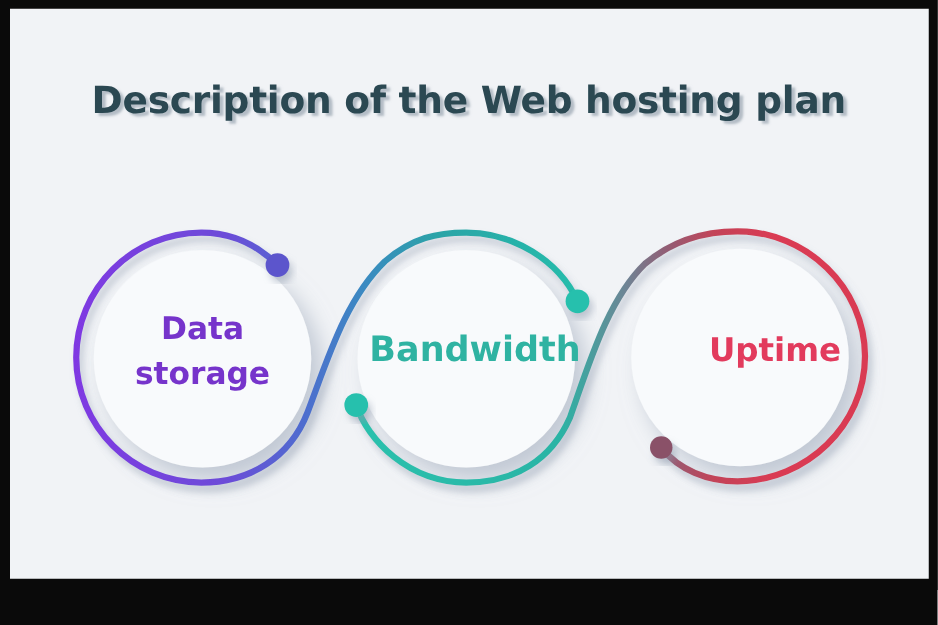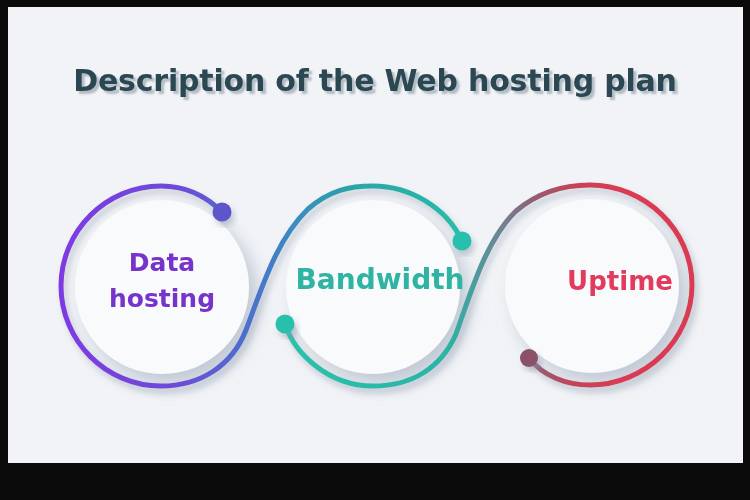--- a/index.html
+++ b/index.html
@@ -82,16 +82,16 @@
 
     <circle cx="222" cy="212" r="9.5" filter="url(#strokeShadow)" fill="#5c55cc"></circle>
     <circle cx="462" cy="241" r="9.5" filter="url(#strokeShadow)" fill="#27c0ad"></circle>
     <circle cx="285" cy="324" r="9.5" filter="url(#strokeShadow)" fill="#27c0ad"></circle>
     <circle cx="529" cy="358" r="9" filter="url(#strokeShadow)" fill="#8a5168"></circle>
   </svg>
 
   <div class="title" style="color: rgb(43, 72, 82);">Description of the Web hosting plan</div>
 
   <div class="node-label ds" style="color: rgb(118, 52, 203);">Data
-hosting</div>
+storage</div>
   <div class="node-label bw" style="color: rgb(47, 179, 162);">Bandwidth</div>
   <div class="node-label up" style="color: rgb(226, 59, 93);">Uptime</div>
 </div>
 
 </body></html>

